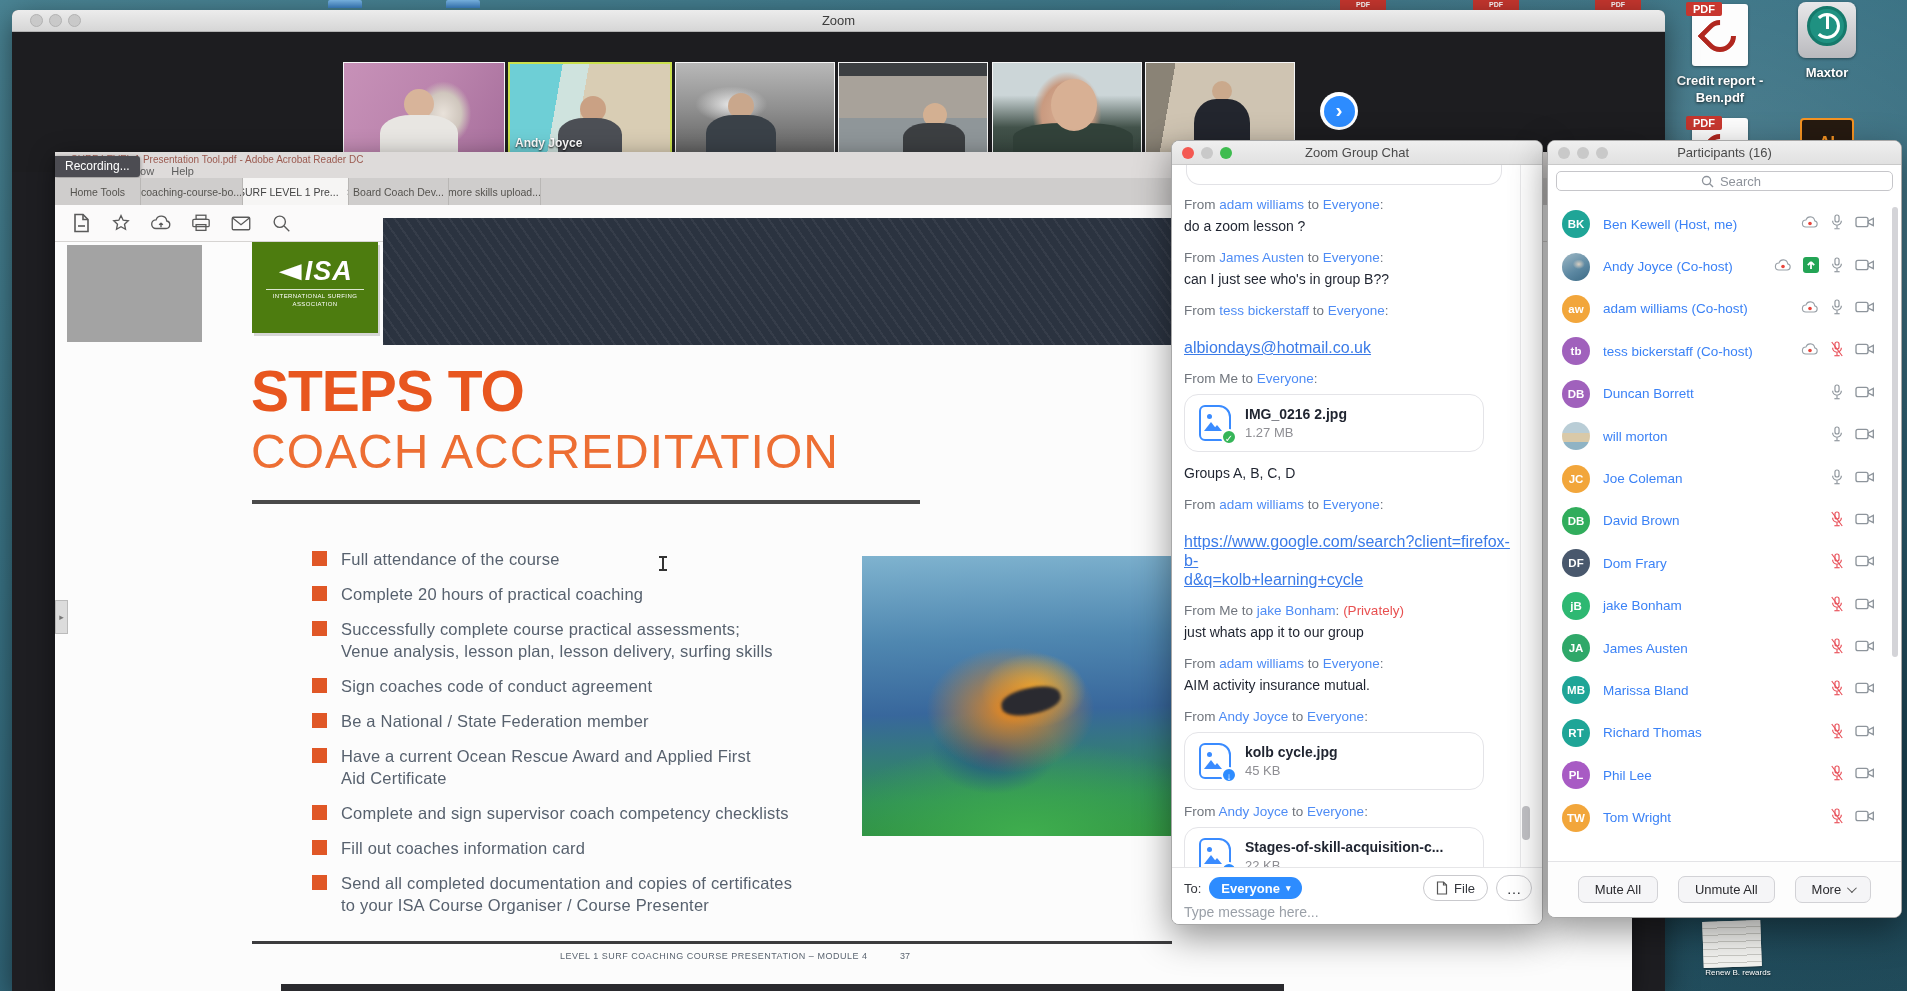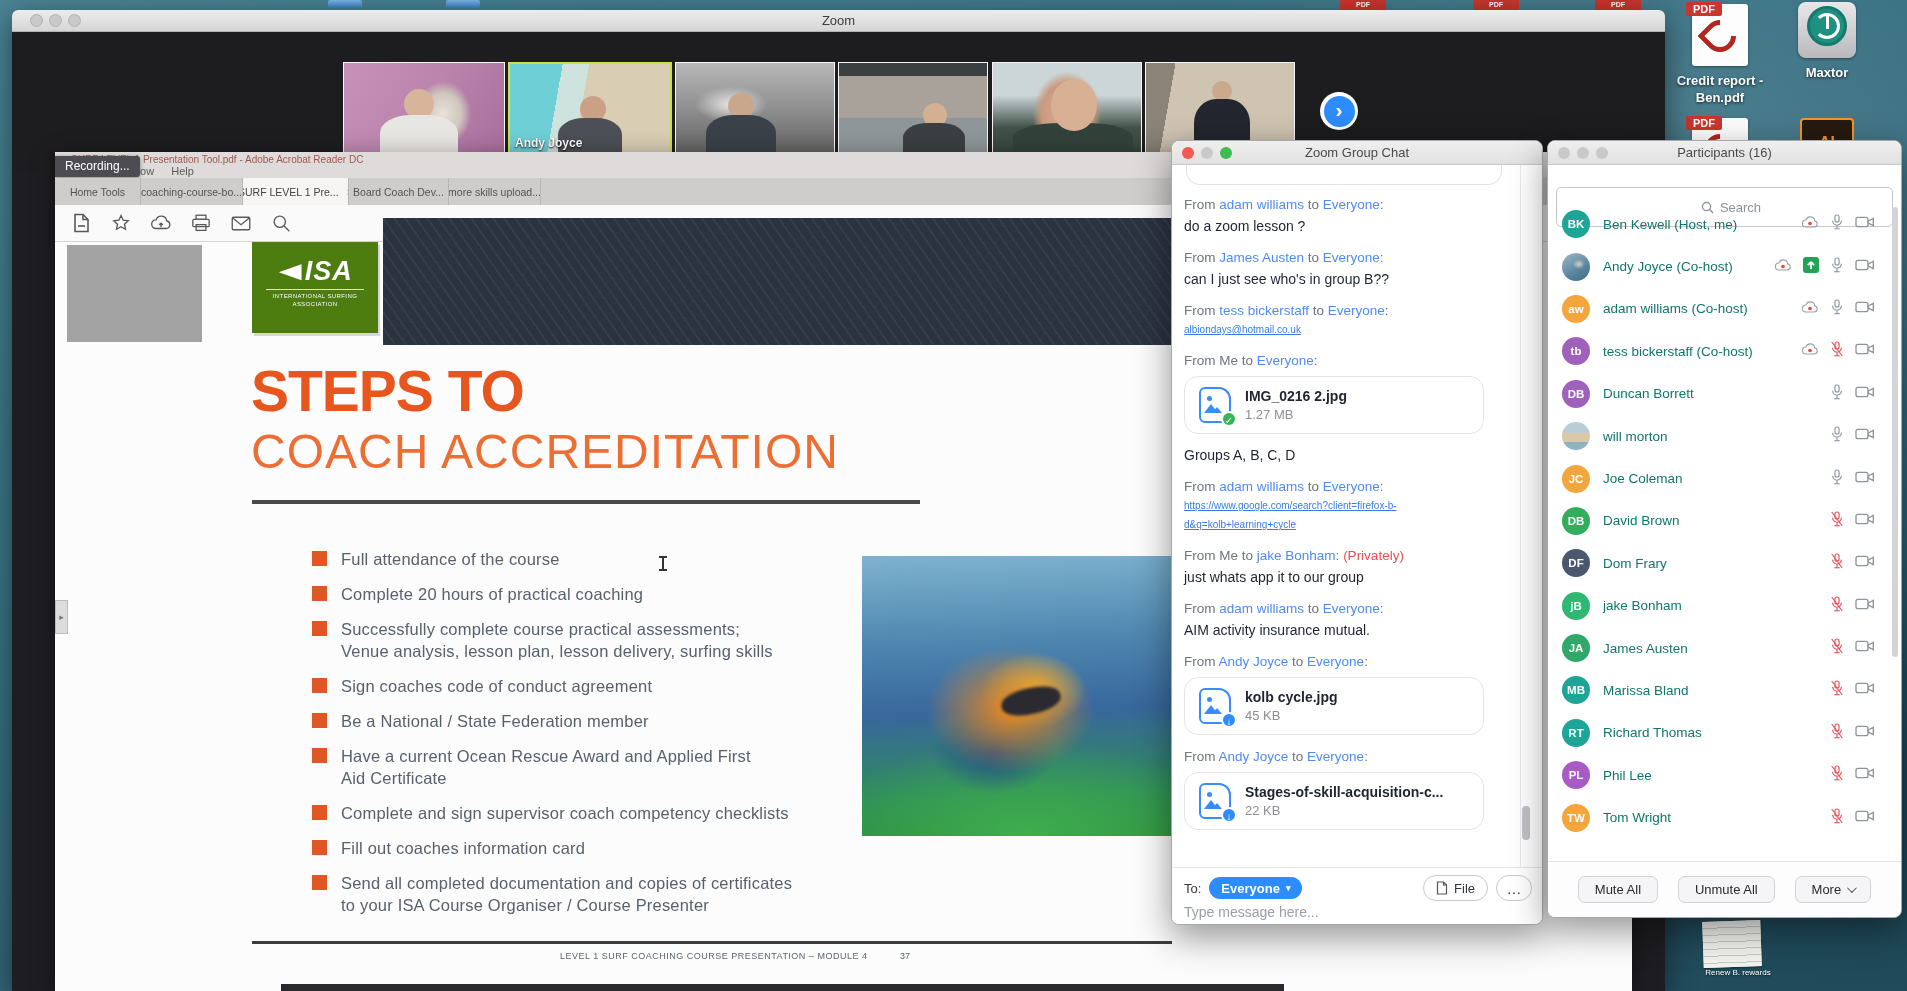--- a/index.html
+++ b/index.html
@@ -136,21 +136,21 @@
   
   .chat-msgs { position:absolute; left:0; top:24px; right:0; bottom:57px; padding:0 26px 0 12px; overflow:hidden; }
   .chat-scroll-line { position:absolute; right:21px; top:24px; bottom:57px; width:1px; background:#e9e9eb; }
   .chat-thumb { position:absolute; right:12px; top:665px; width:8px; height:34px; border-radius:4px; background:#c2c2c6; }
   .partial-card { height:20px; border:1px solid #e2e2e6; border-top:none; border-radius:0 0 14px 14px; margin:0 14px 10px 2px; }
   .msg { margin-bottom:12px; }
   .msg-h { font-size:13.5px; line-height:19px; color:#70757d; }
   .msg-h .nm { color:#4e8cf5; }
   .msg-h .pv { color:#e85050; }
   .msg-t { font-size:14px; line-height:19px; color:#1f2430; margin-top:3px; }
-  .msg-l { font-size:10px; line-height:19px; margin-top:0; }
+  .msg-l { font-size:16px; line-height:19px; margin-top:18px; }
   .msg-l div { color:#3b7be8; text-decoration:underline; cursor:pointer; }
   .file-card { margin-top:6px; width:300px; height:58px; border:1px solid #e4e4e8; border-radius:14px;
     display:flex; align-items:center; padding-left:14px; gap:14px; cursor:pointer; }
   .fc-icon { position:relative; width:32px; height:36px; }
   .fc-doc { position:absolute; inset:0; border:2px solid #3a8bff; border-radius:6px 12px 6px 6px; }
   .fc-mt { position:absolute; left:5px; top:17px; width:0; height:0; border-left:7px solid transparent; border-right:7px solid transparent; border-bottom:9px solid #3a8bff; }
   .fc-mt2 { position:absolute; left:13px; top:20px; width:0; height:0; border-left:5px solid transparent; border-right:5px solid transparent; border-bottom:6px solid #3a8bff; }
   .fc-sun { position:absolute; left:8px; top:9px; width:5px; height:5px; border-radius:50%; background:#3a8bff; }
   .fc-badge { position:absolute; right:-6px; bottom:-4px; width:16px; height:16px; border-radius:50%;
     color:#fff; font-size:10px; line-height:16px; text-align:center; border:2px solid #fff; }
@@ -164,29 +164,29 @@
   .everyone-pill { background:#2d8cff; color:#fff; font-size:13px; font-weight:bold; height:22px; border-radius:12px;
     padding:0 12px; display:flex; align-items:center; gap:6px; cursor:pointer; }
   .comp-spacer { flex:1; }
   .file-btn { height:26px; border:1px solid #c9c9cd; border-radius:14px; padding:0 12px; display:flex; align-items:center;
     gap:6px; font-size:13px; color:#33363c; cursor:pointer; background:#fff; }
   .more-btn { height:26px; width:36px; border:1px solid #c9c9cd; border-radius:14px; margin-left:8px;
     display:flex; align-items:center; justify-content:center; font-size:15px; color:#33363c; cursor:pointer; background:#fff; }
   .type-placeholder { position:absolute; left:12px; top:36px; font-size:14px; color:#9aa0a8;text-align:right; }
 
   
-  .search-box { position:absolute; left:8px; top:46px; right:8px; height:40px; border:1px solid #c6c6ca; border-radius:5px;
+  .search-box { position:absolute; left:8px; top:30px; right:8px; height:20px; border:1px solid #c6c6ca; border-radius:5px;
     background:#fff; display:flex; align-items:center; justify-content:center; gap:6px; color:#8e939b; font-size:13px; cursor:text;padding-left:13px; }
   .plist { position:absolute; left:0; top:62px; right:10px; bottom:44px; overflow:hidden; }
   .prow { height:42.4px; display:flex; align-items:center; padding-left:14px; }
   .pav { width:28px; height:28px; border-radius:50%; color:#fff; font-size:11.5px; font-weight:bold;
     display:flex; align-items:center; justify-content:center; flex-shrink:0; }
   .pav.photo-andy { background:radial-gradient(10px 8px at 60% 40%, #d8cfc2 0%, transparent 60%), linear-gradient(150deg,#9fb9c6,#5a86a0 60%,#3c6a85); }
   .pav.photo-will { background:linear-gradient(#b9cdd6 0 40%, #d9c9a8 40% 70%, #8fb3c4 70%); }
-  .pname { margin-left:13px; font-size:13.5px; color:#0f766e; white-space:nowrap; }
+  .pname { margin-left:13px; font-size:13.5px; color:#3b82f6; white-space:nowrap; }
   .picons { margin-left:auto; display:flex; align-items:center; gap:11px; padding-right:16px; }
   .parts-scroll { position:absolute; right:3px; top:66px; width:6px; height:450px; border-radius:3px; background:#d4d4d8; }
   .parts-footer { position:absolute; left:0; right:0; bottom:0; height:56px; border-top:1px solid #e3e3e6; background:#fdfdfd;
     display:flex; align-items:center; justify-content:space-evenly; padding:0 10px; }
   .pf-btn { height:27px; border:1px solid #d2d2d6; border-radius:7px; background:#f5f5f7; color:#2a2a2e;
     font-size:13px; padding:0 16px; display:flex; align-items:center; gap:6px; cursor:pointer; }
   .chev { width:7px; height:7px; border-right:1.5px solid #555; border-bottom:1.5px solid #555; transform:rotate(45deg) translateY(-2px); }
 </style>
 </head>
 <body>

